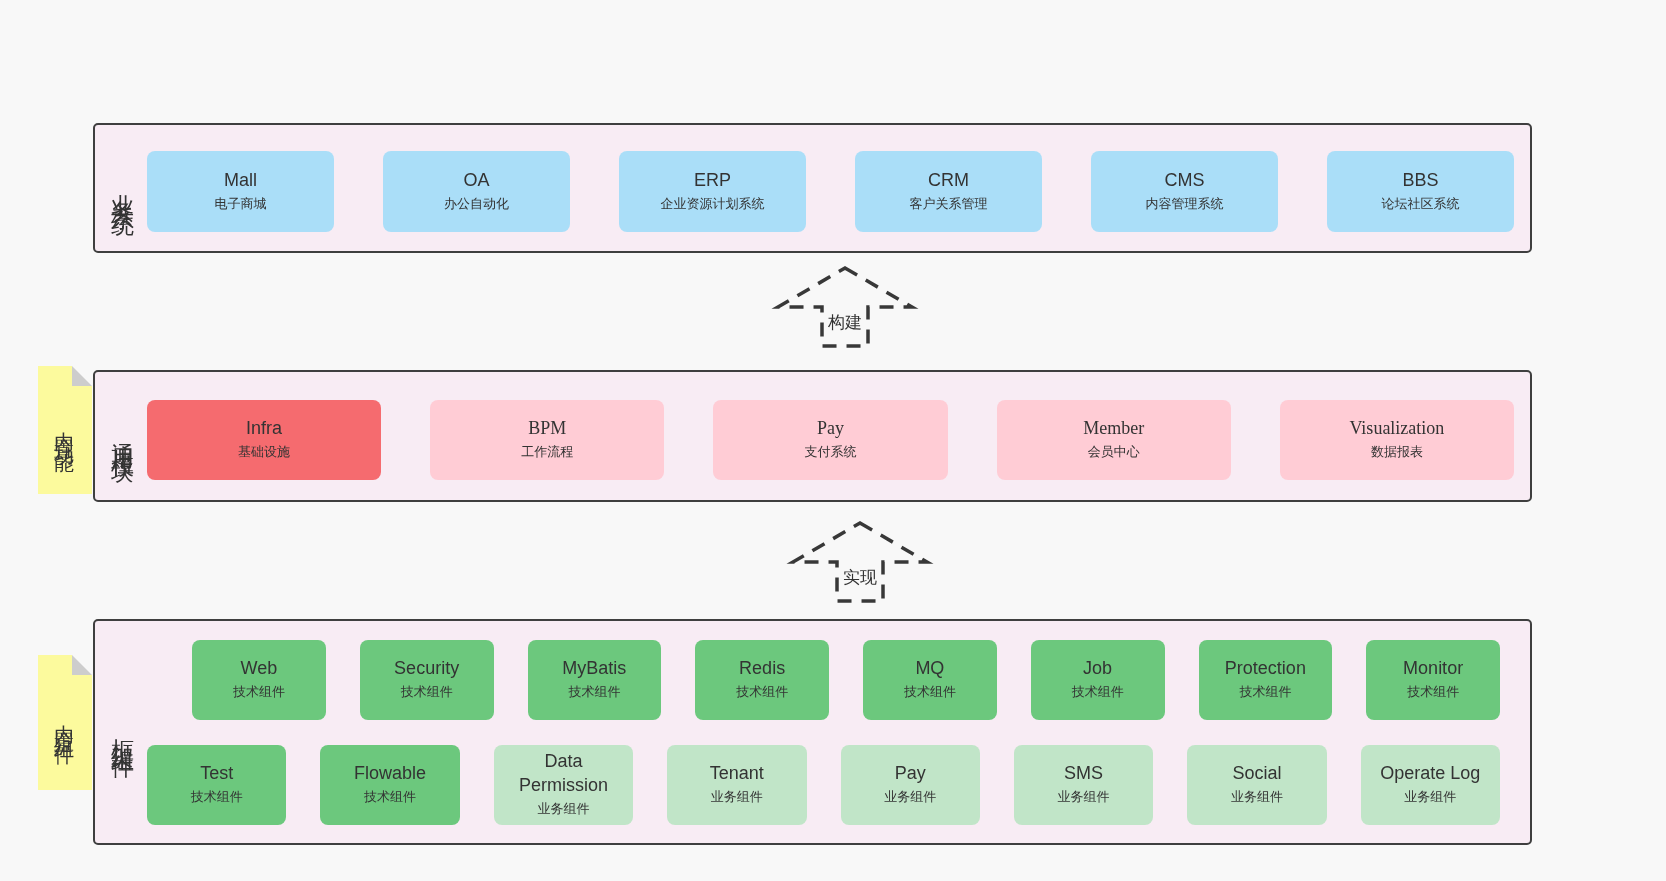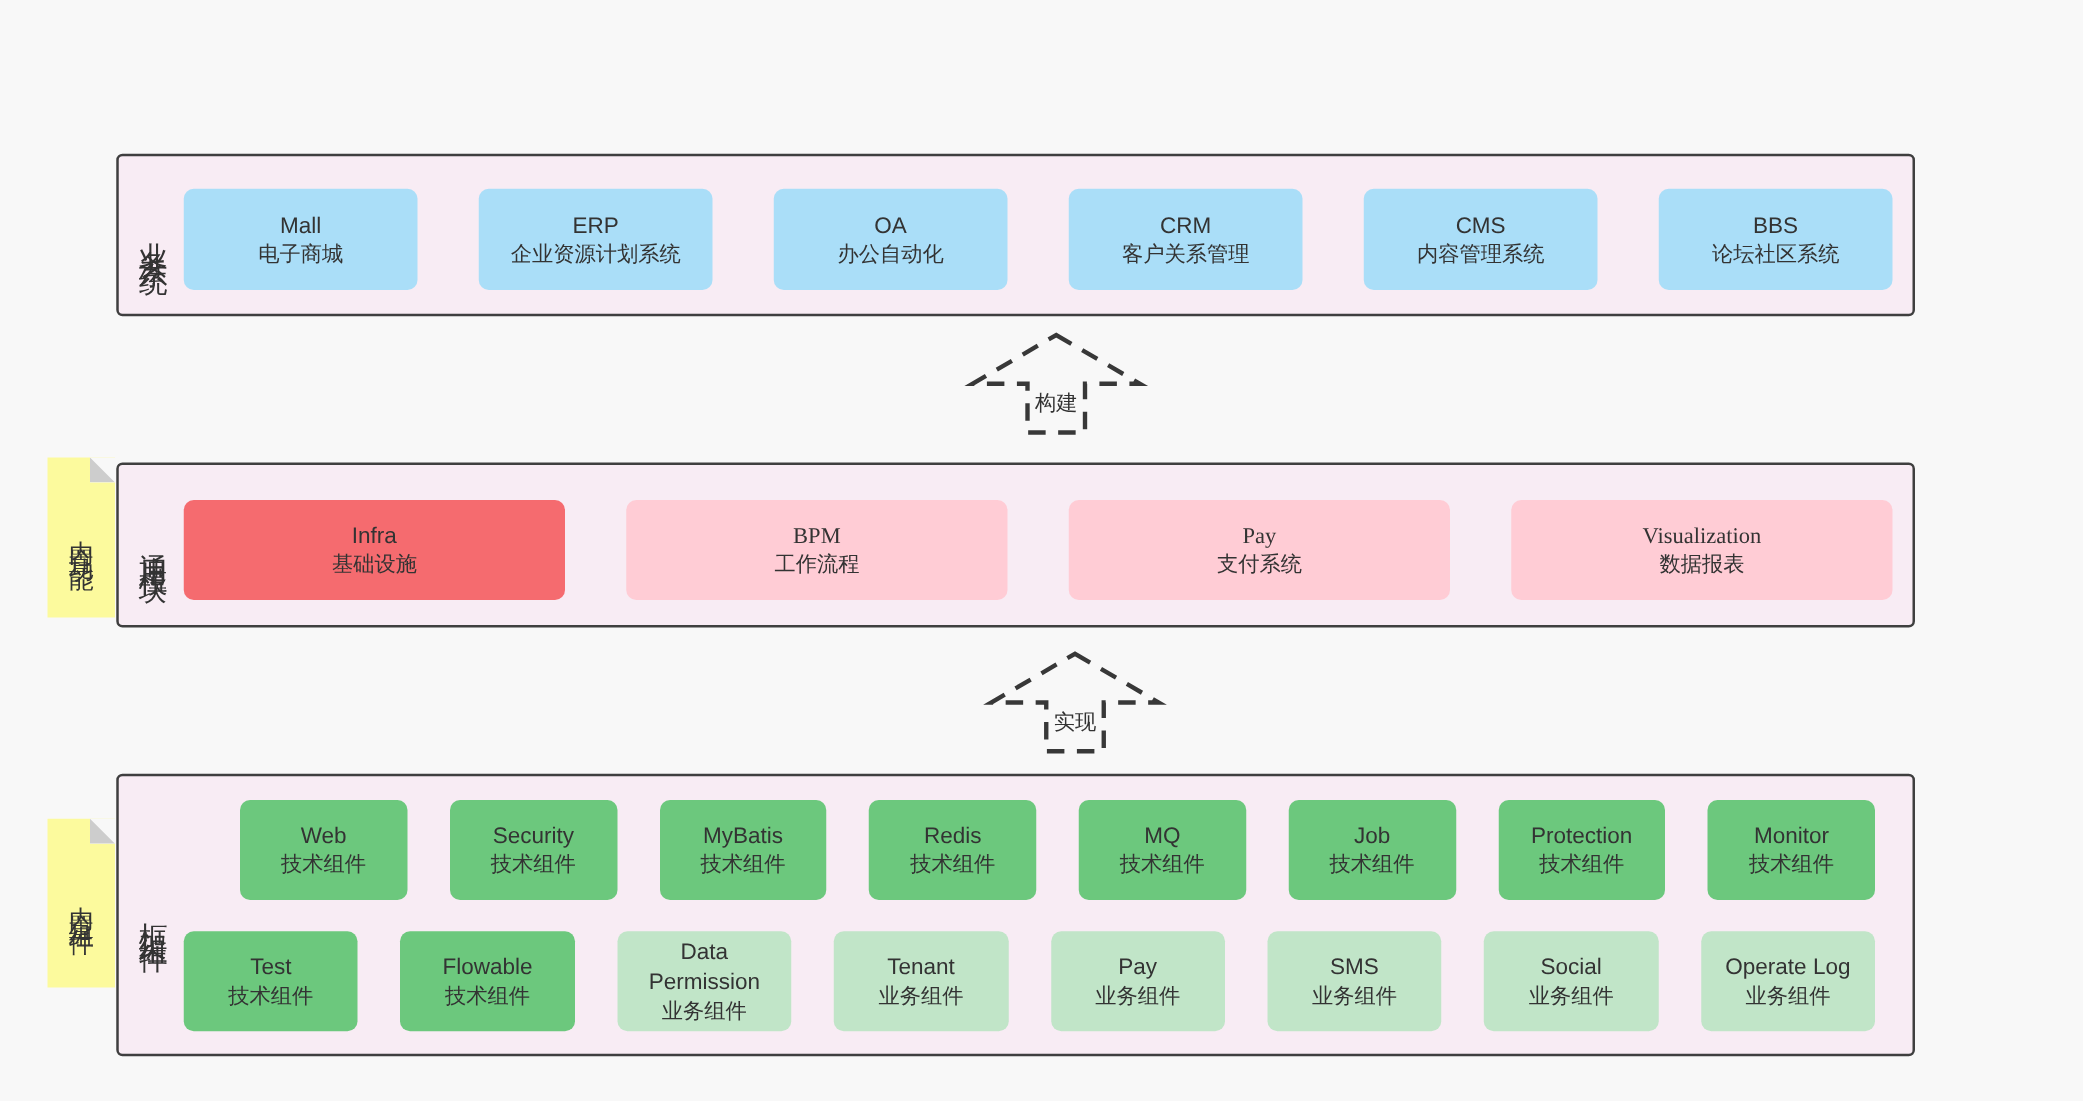--- a/index.html
+++ b/index.html
@@ -28,21 +28,21 @@
   .band-business .row-six{top:26px;}
   .band-common .row-six{top:28px; height:80px;}
   .row-eight{left:52px; right:30px; gap:34px; height:80px;}
   .row-eight.r1{top:19px;margin-left:45px;}
   .row-eight.r2{top:124px;}
 
   .box{flex:1; border-radius:8px; display:flex; flex-direction:column;
        align-items:center; justify-content:center; text-align:center;
        padding:2px 6px; line-height:24px;}
   .box .t{font-size:18px;}
-  .box .s{font-size:17px;}
+  .box .s{font-size:13px;}
   .blue{background:var(--blue);} .red{background:var(--red);} .pink{background:var(--pink);font-family:Liberation Serif, serif;}
   .green{background:var(--green);} .lgreen{background:var(--lgreen);}
 
   .note{position:absolute; left:38px; width:54px; background:var(--yellow);
         display:flex; align-items:center; justify-content:center;}
   .note-common{top:366px; height:128px;}
   .note-framework{top:655px; height:135px;}
   .note .vtext{writing-mode:vertical-lr; text-orientation:upright;
         font-size:20px; letter-spacing:7px; color:var(--ink); white-space:nowrap;}
   .fold{position:absolute; top:0; right:0; width:20px; height:20px; background:var(--page-bg);}
@@ -63,26 +63,26 @@
 <div id="stage">
 
   <div class="band band-business">
     <div class="vlabel">业务系统</div>
     <div class="boxrow row-six">
       <div class="box blue">
           <div class="t">Mall</div>
           <div class="s">电子商城</div>
         </div>
       <div class="box blue">
+          <div class="t">OA</div>
+          <div class="s">办公自动化</div>
+        </div>
+      <div class="box blue">
           <div class="t">ERP</div>
           <div class="s">企业资源计划系统</div>
-        </div>
-      <div class="box blue">
-          <div class="t">OA</div>
-          <div class="s">办公自动化</div>
         </div>
       <div class="box blue">
           <div class="t">CRM</div>
           <div class="s">客户关系管理</div>
         </div>
       <div class="box blue">
           <div class="t">CMS</div>
           <div class="s">内容管理系统</div>
         </div>
       <div class="box blue">
@@ -112,20 +112,24 @@
         </div>
       <div class="box pink">
           <div class="t">BPM</div>
           <div class="s">工作流程</div>
         </div>
       <div class="box pink">
           <div class="t">Pay</div>
           <div class="s">支付系统</div>
         </div>
       <div class="box pink">
+          <div class="t">Member</div>
+          <div class="s">会员中心</div>
+        </div>
+      <div class="box pink">
           <div class="t">Visualization</div>
           <div class="s">数据报表</div>
         </div>
     </div>
   </div>
 
   <div class="arrow arrow-implement">
     <svg width="150" height="84" viewBox="0 0 150 84">
       <polygon points="75,3 142,42 98,42 98,81 52,81 52,42 8,42" fill="none" stroke="#383838" stroke-width="3.5" stroke-dasharray="14 10" stroke-linejoin="miter"></polygon>
     </svg>

